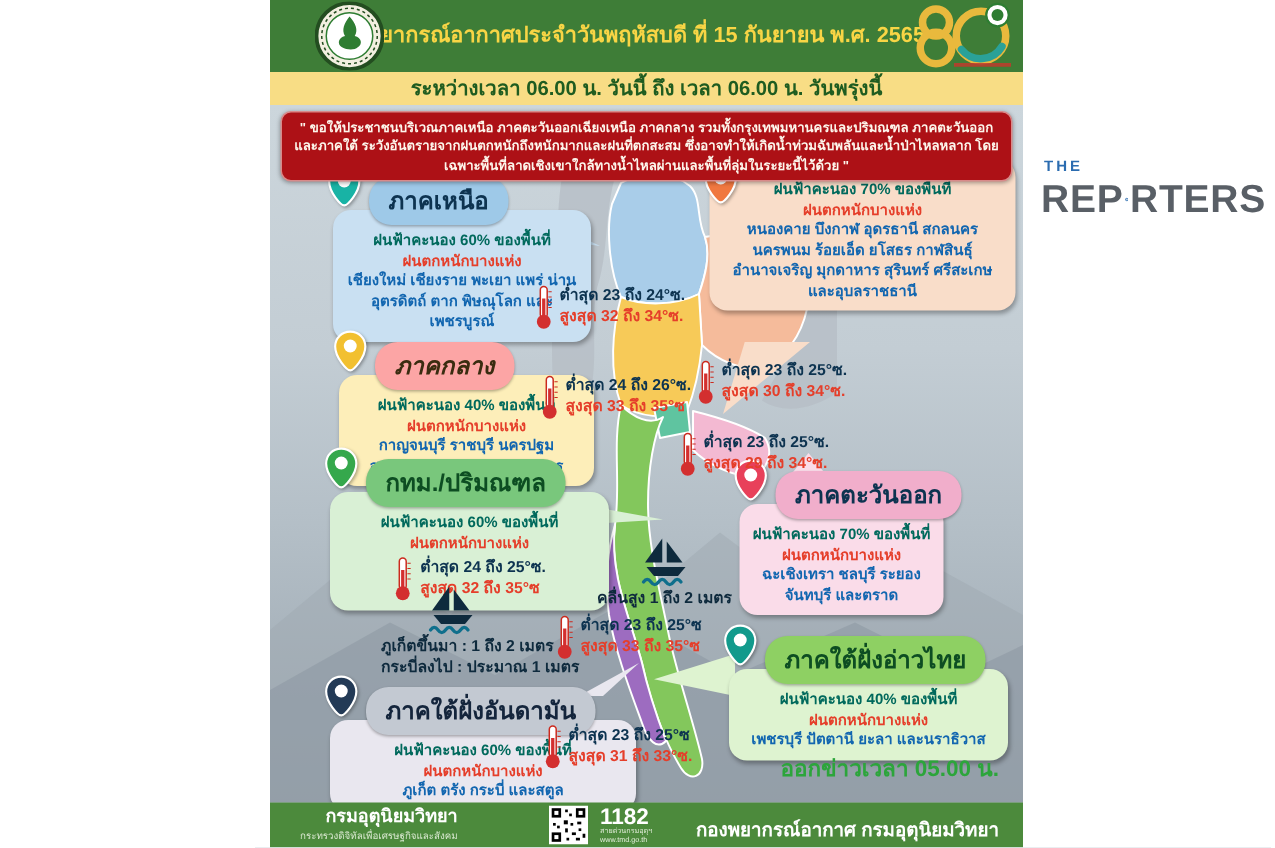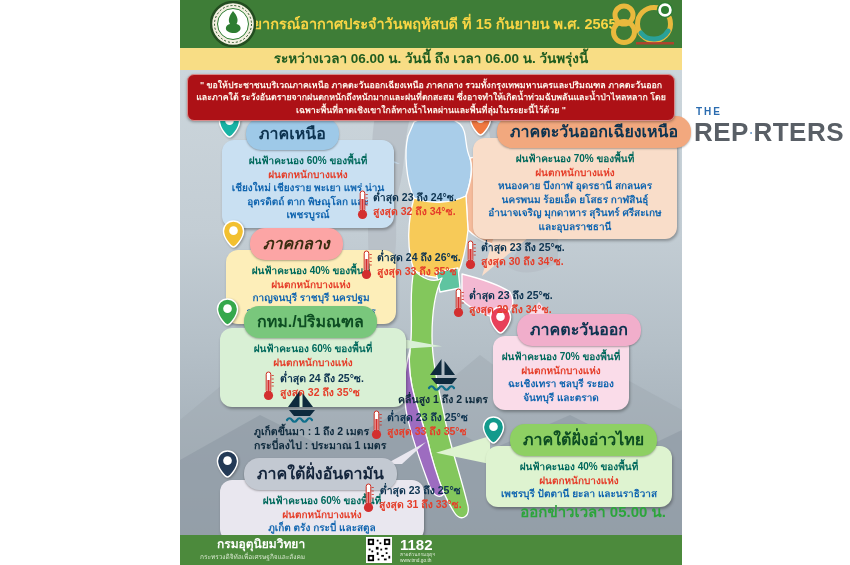--- a/index.html
+++ b/index.html
@@ -52,21 +52,21 @@
   .east   .pill { background:#f1aecb; color:#0d3350; }
   .east   .rbody { background:#fadce9; }
   .gulf   .pill { background:#8ed063; color:#0d4d22; }
   .gulf   .rbody { background:#def3d0; }
   .andaman .pill { background:#c3c9d2; color:#14253c; }
   .andaman .rbody { background:#e9e7ef; }
 
   
   .temp { position:absolute; display:flex; align-items:center; gap:4px; z-index:4; }
   .temp .lines { text-align:left; font-size:10.5px; font-weight:bold; line-height:1.3; white-space:nowrap; }
-  .tmin { color:#0d3350;text-align:center; }
+  .tmin { color:#0d3350; }
   .tmax { color:#e53e2a; }
   .temp-inline { display:flex; align-items:center; gap:5px; justify-content:center; margin-top:2px; }
   .temp-inline .lines { text-align:left; font-size:10.5px; font-weight:bold; line-height:1.3; }
 
   
   .boat { position:absolute; z-index:3; }
   .sea-note { position:absolute; z-index:3; color:#0e2a3d; font-weight:bold; font-size:10.5px;
     line-height:1.35; white-space:nowrap; }
 
   .issued { position:absolute; right:16px; top:432px; z-index:4; color:#2ca53b;
@@ -156,21 +156,20 @@
         <div class="ln-heavy">ฝนตกหนักบางแห่ง</div>
         <div class="ln-prov">เชียงใหม่ เชียงราย พะเยา แพร่ น่าน อุตรดิตถ์ ตาก พิษณุโลก และเพชรบูรณ์</div>
       </div>
     </div>
 
     <div class="rbox ne" style="left:293px; top:116px; width:204px;">
       <svg class="pin" width="23" height="29" viewBox="0 0 24 30">
           <path d="M12 1C6 1 1.5 5.6 1.5 11.4 c0 7.6 8.2 16.6 10.5 16.6 s10.5-9 10.5-16.6 C22.5 5.6 18 1 12 1z" fill="#f07840" stroke="#fff" stroke-width="1.5"></path>
           <circle cx="12" cy="11" r="4.5" fill="#fff"></circle>
         </svg>
-      <div class="pill">ภาคตะวันออกเฉียงเหนือ</div>
       <div class="rbody">
         <div class="ln-rain">ฝนฟ้าคะนอง 70% ของพื้นที่</div>
         <div class="ln-heavy">ฝนตกหนักบางแห่ง</div>
         <div class="ln-prov">หนองคาย บึงกาฬ อุดรธานี สกลนคร นครพนม ร้อยเอ็ด ยโสธร กาฬสินธุ์ อำนาจเจริญ มุกดาหาร สุรินทร์ ศรีสะเกษ และอุบลราชธานี</div>
       </div>
     </div>
 
     <div class="rbox central" style="left:46px; top:228px; width:170px;">
       <svg class="pin" width="23" height="29" viewBox="0 0 24 30">
           <path d="M12 1C6 1 1.5 5.6 1.5 11.4 c0 7.6 8.2 16.6 10.5 16.6 s10.5-9 10.5-16.6 C22.5 5.6 18 1 12 1z" fill="#f2c030" stroke="#fff" stroke-width="1.5"></path>
@@ -366,20 +365,21 @@
             <rect x="25" y="21" width="2" height="3"></rect>
             <rect x="3" y="13" width="2" height="2"></rect>
             <rect x="6" y="15" width="2" height="2"></rect>
         </g>
       </svg>
       <div class="hotline">
         <div class="num">1182</div>
         <div class="sub">สายด่วนกรมอุตุฯ</div>
         <div class="sub">www.tmd.go.th</div>
       </div>
+      <div class="ftr-div">กองพยากรณ์อากาศ กรมอุตุนิยมวิทยา</div>
     </div>
   </div>
 
   <div class="rep-logo">
     <div class="rep-the">THE</div>
     <div class="rep-row">
       <span class="rep-txt">REP</span>
       <svg width="28" height="28" viewBox="0 0 28 28" style="margin:0 1px;">
         <circle cx="14" cy="14" r="13" fill="#2b6cb0"></circle>
         <g stroke="#fff" stroke-width="2.4" stroke-linecap="round">

